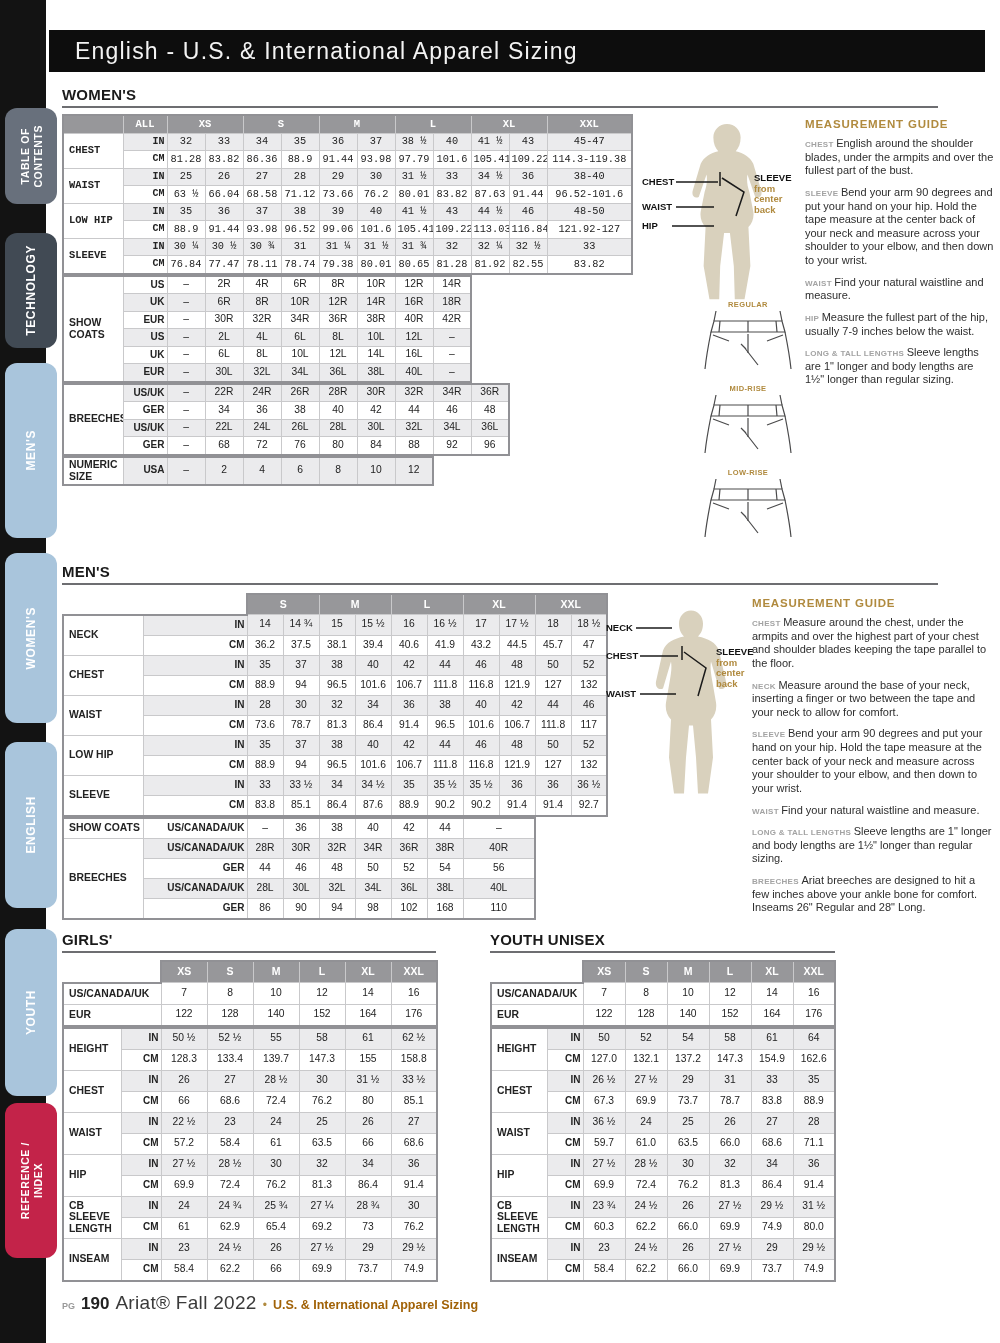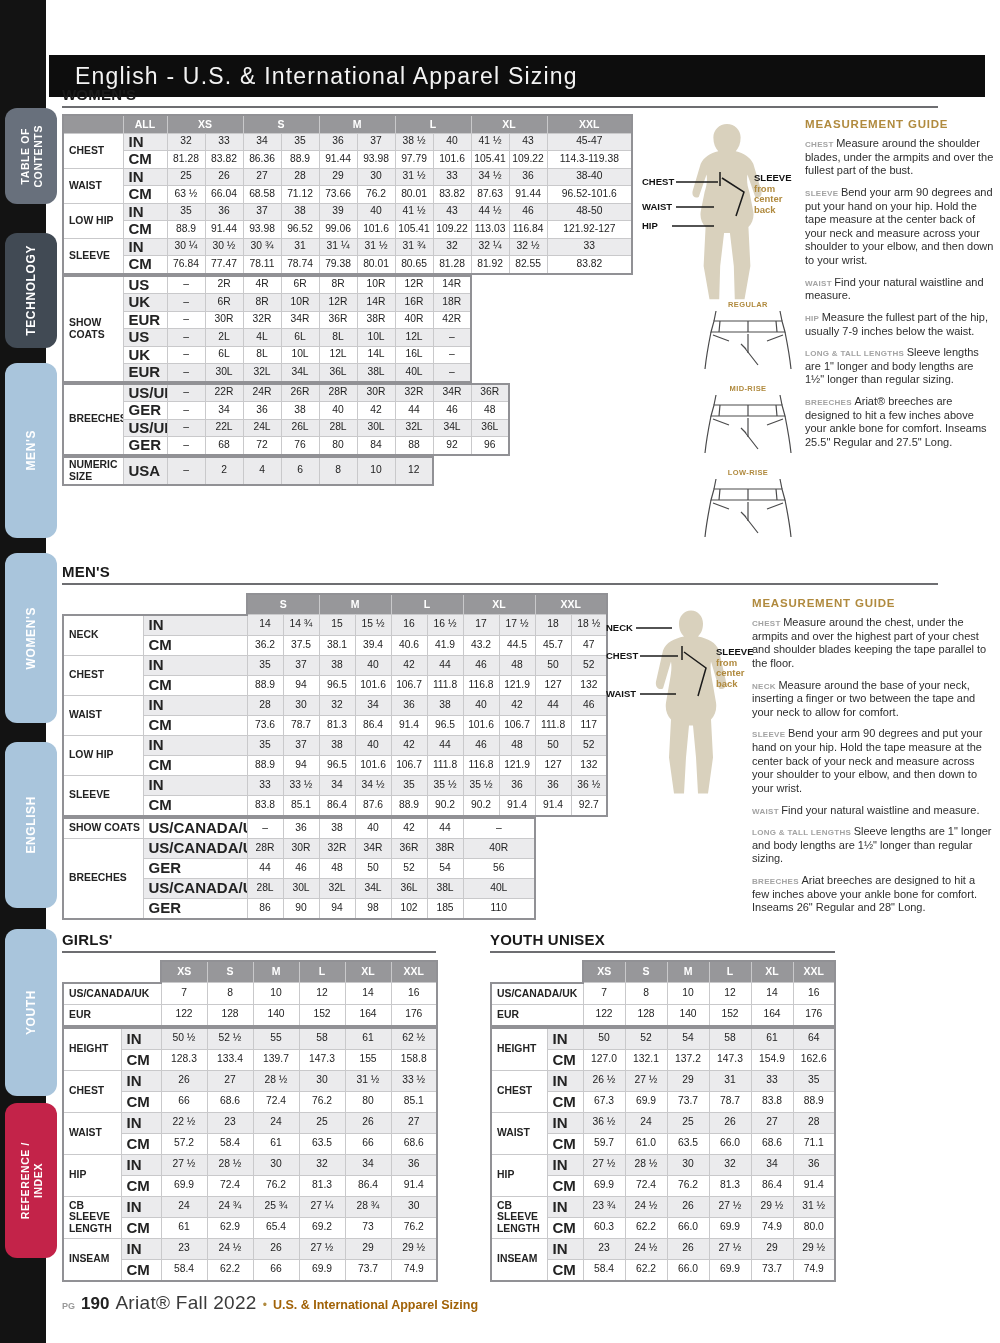--- a/index.html
+++ b/index.html
@@ -6,36 +6,36 @@
   .page{position:relative;width:1000px;height:1343px;background:#fff;overflow:hidden;
         font-family:"Liberation Sans",sans-serif;color:#232323;}
   
   .strip{position:absolute;left:0;top:0;width:46px;height:1343px;background:#131313;}
   .tab{position:absolute;left:5px;width:52px;border-radius:12px;display:flex;align-items:center;justify-content:center;gap:1px;}
   .tab span{writing-mode:vertical-rl;transform:rotate(180deg);color:#fff;font-weight:700;
             font-size:12px;letter-spacing:.6px;white-space:nowrap;}
   
   .title-bar{position:absolute;left:49px;top:30px;width:936px;height:42px;background:#0d0d0d;
              color:#f3f3f3;font-size:23px;font-weight:300;letter-spacing:1.2px;
-             line-height:42px;padding-left:26px;box-sizing:border-box;margin-top:25px;}
+             line-height:42px;padding-left:26px;box-sizing:border-box;}
   
   .sec-title{position:absolute;font-size:15px;font-weight:700;letter-spacing:.2px;color:#1a1a1a;}
   .sec-rule{position:absolute;border-top:2.5px solid #6d6e71;}
   
   .tbl-wrap{position:absolute;}
   table{border-collapse:collapse;table-layout:fixed;}
   td{border:1px solid #c9c9cb;background:#fff;font-size:10.3px;text-align:center;
      padding:0 2px;line-height:1.05;height:18px;color:#232323;overflow:hidden;}
   .tw td{height:16.5px;}  .tw .tall td{height:26px;}
   .tm td{height:19px;}
   .tg td{height:20px;}
   td.h{background:#97979a;color:#fff;font-weight:700;font-size:10.5px;border-left:1.5px solid #fff;}
   td.sh{background:#ebebed;}
   td.lab{background:#fff;font-weight:700;text-align:left;padding-left:5px;font-size:10.4px;line-height:1.1;}
-  td.unit{text-align:left;padding-left:5px;font-weight:700;font-size:15px;}
+  td.unit{text-align:right;padding-left:5px;font-weight:700;font-size:10px;}
   td.void{border:none;background:transparent;}
   td.et{border-top:2px solid #919195;} td.eb{border-bottom:2px solid #919195;}
   td.el{border-left:2px solid #919195;} td.er{border-right:2px solid #919195;}
   
   .guide{position:absolute;}
   .guide h3{margin:0 0 7px 0;font-size:11.5px;font-weight:700;letter-spacing:.8px;}
   .gitem{margin:0 0 8px 0;font-size:11px;line-height:1.24;color:#2e2e2e;}
   .term{font-size:8px;font-weight:700;color:#a3a3a3;letter-spacing:.3px;}
   
   .fig{position:absolute;}
@@ -85,21 +85,21 @@
       </div>
     </div>
 
   <div class="title-bar">
     <span>English - U.S. &amp; International Apparel Sizing</span>
   </div>
 
   <div class="sec-title" style="left:62px;top:86px">WOMEN'S</div>
   <div class="sec-rule" style="left:62px;top:106px;width:876px"></div>
   <div class="tbl-wrap tw" id="w-table" style="left:62px;top:114px">
-      <table style="width: 569px;">
+      <table style="width: 569px; font-family: Liberation Mono, monospace;">
         <colgroup>
           <col style="width: 60px;">
           <col style="width: 44px;">
           <col style="width: 38px;">
           <col style="width: 38px;">
           <col style="width: 38px;">
           <col style="width: 38px;">
           <col style="width: 38px;">
           <col style="width: 38px;">
           <col style="width: 38px;">
@@ -468,26 +468,25 @@
             <path d="M9 23 C6 38 4 50 3 60 M83 23 C86 38 88 50 89 60"></path>
             <path d="M46 25 L46 44"></path>
             <path d="M42 38 L56 56 M39 35 L44 40"></path>
           </g>
         </svg></div>
     </div>
 
   <div class="guide" id="w-guide" style="left:805px;top:118px;width:190px">
     <h3 class="gold" style="color: rgb(176, 138, 62);">MEASUREMENT GUIDE</h3>
     <div class="gitems">
-        <p class="gitem"><span class="term">CHEST </span><span>Measure around the shoulder blades, under the armpits and over the fullest part of the bust.</span></p>
+        <p class="gitem"><span class="term">CHEST </span><span>English around the shoulder blades, under the armpits and over the fullest part of the bust.</span></p>
         <p class="gitem"><span class="term">SLEEVE </span><span>Bend your arm 90 degrees and put your hand on your hip. Hold the tape measure at the center back of your neck and measure across your shoulder to your elbow, and then down to your wrist.</span></p>
         <p class="gitem"><span class="term">WAIST </span><span>Find your natural waistline and measure.</span></p>
         <p class="gitem"><span class="term">HIP </span><span>Measure the fullest part of the hip, usually 7-9 inches below the waist.</span></p>
         <p class="gitem"><span class="term">LONG &amp; TALL LENGTHS </span><span>Sleeve lengths are 1" longer and body lengths are 1½" longer than regular sizing.</span></p>
-        <p class="gitem"><span class="term">BREECHES </span><span>Ariat® breeches are designed to hit a few inches above your ankle bone for comfort. Inseams 25.5" Regular and 27.5" Long.</span></p>
       </div>
   </div>
 
   <div class="sec-title" style="left:62px;top:563px">MEN'S</div>
   <div class="sec-rule" style="left:62px;top:583px;width:876px"></div>
   <div class="tbl-wrap tm" id="m-table" style="left:62px;top:593px">
       <table style="width: 544px;">
         <colgroup>
           <col style="width: 80px;">
           <col style="width: 104px;">
@@ -703,21 +702,21 @@
             <td class="sh">38L</td>
             <td class="sh er">40L</td>
           </tr>
           <tr>
             <td class="unit eb">GER</td>
             <td class="eb">86</td>
             <td class="eb">90</td>
             <td class="eb">94</td>
             <td class="eb">98</td>
             <td class="eb">102</td>
-            <td class="eb">185</td>
+            <td class="eb">168</td>
             <td class="eb er">110</td>
           </tr>
         </tbody>
       </table>
     </div>
 
   <div class="fig" id="m-fig" style="left:606px;top:606px;width:165px;height:200px">
     <svg style="left:30px;top:0" width="110" height="195" viewBox="0 0 110 192">
       <path fill="#d9d1bd" d="M55 3 C48 3 43 9 43 16 C43 22 45 26 48 29 C38 31 30 35 27 43 L20 74 C19 80 23 83 27 81 L35 54 C36 60 35 66 34 72 L30 95 C29 102 31 108 35 112 L33 150 L38 186 L48 186 L50 150 L53 118 L57 118 L60 150 L62 186 L72 186 L77 150 L75 112 C79 108 81 102 80 95 L76 72 C75 66 74 60 75 54 L83 81 C87 83 91 80 90 74 L83 43 C80 35 72 31 62 29 C65 26 67 22 67 16 C67 9 62 3 55 3 Z"></path>
     </svg>

